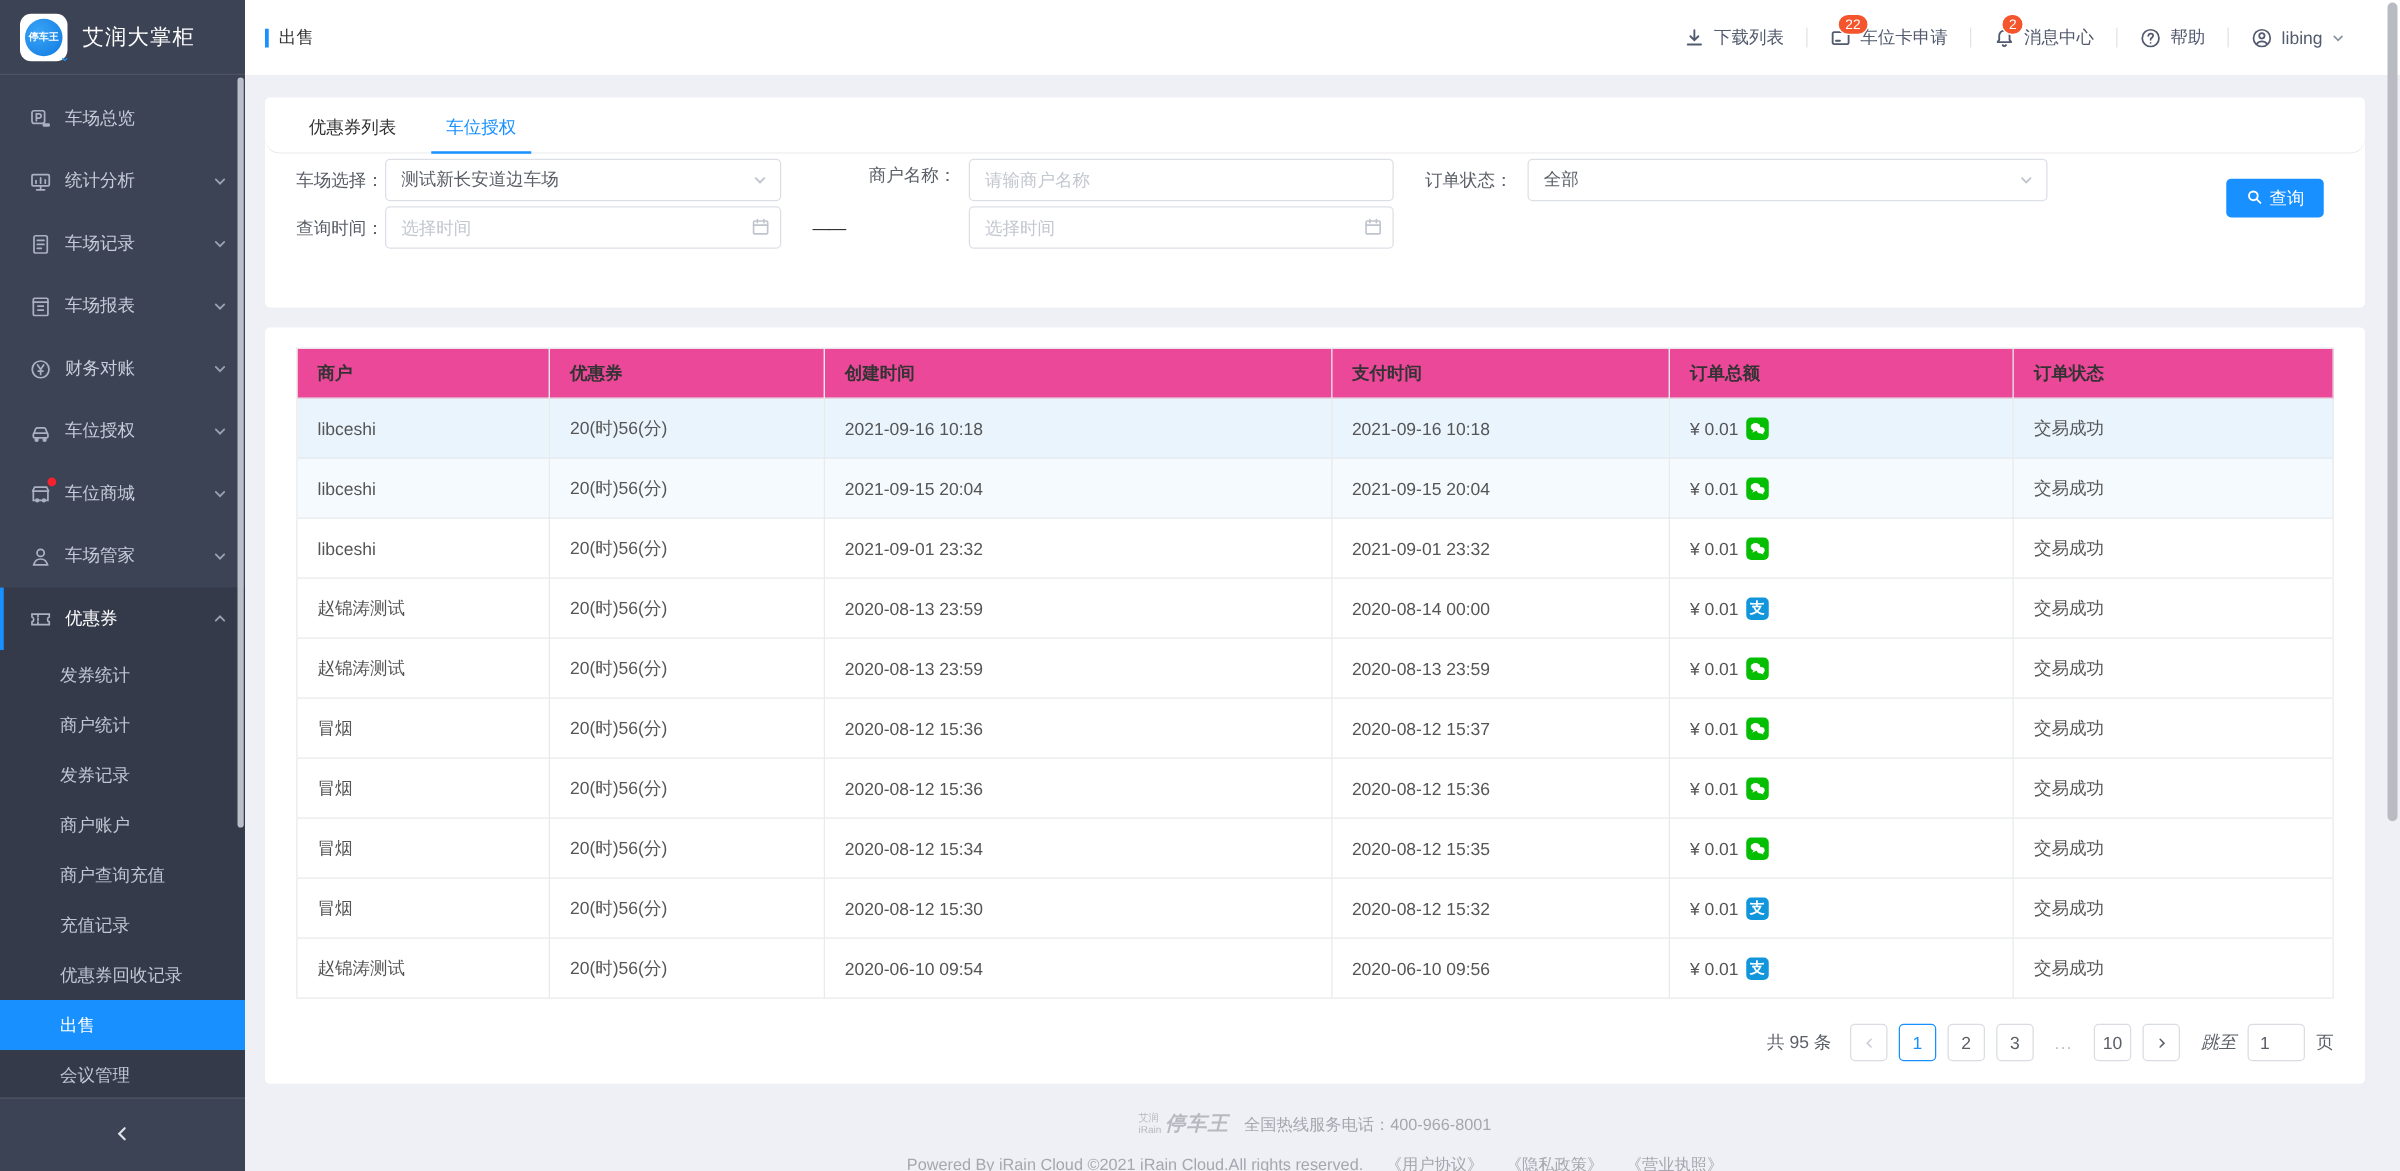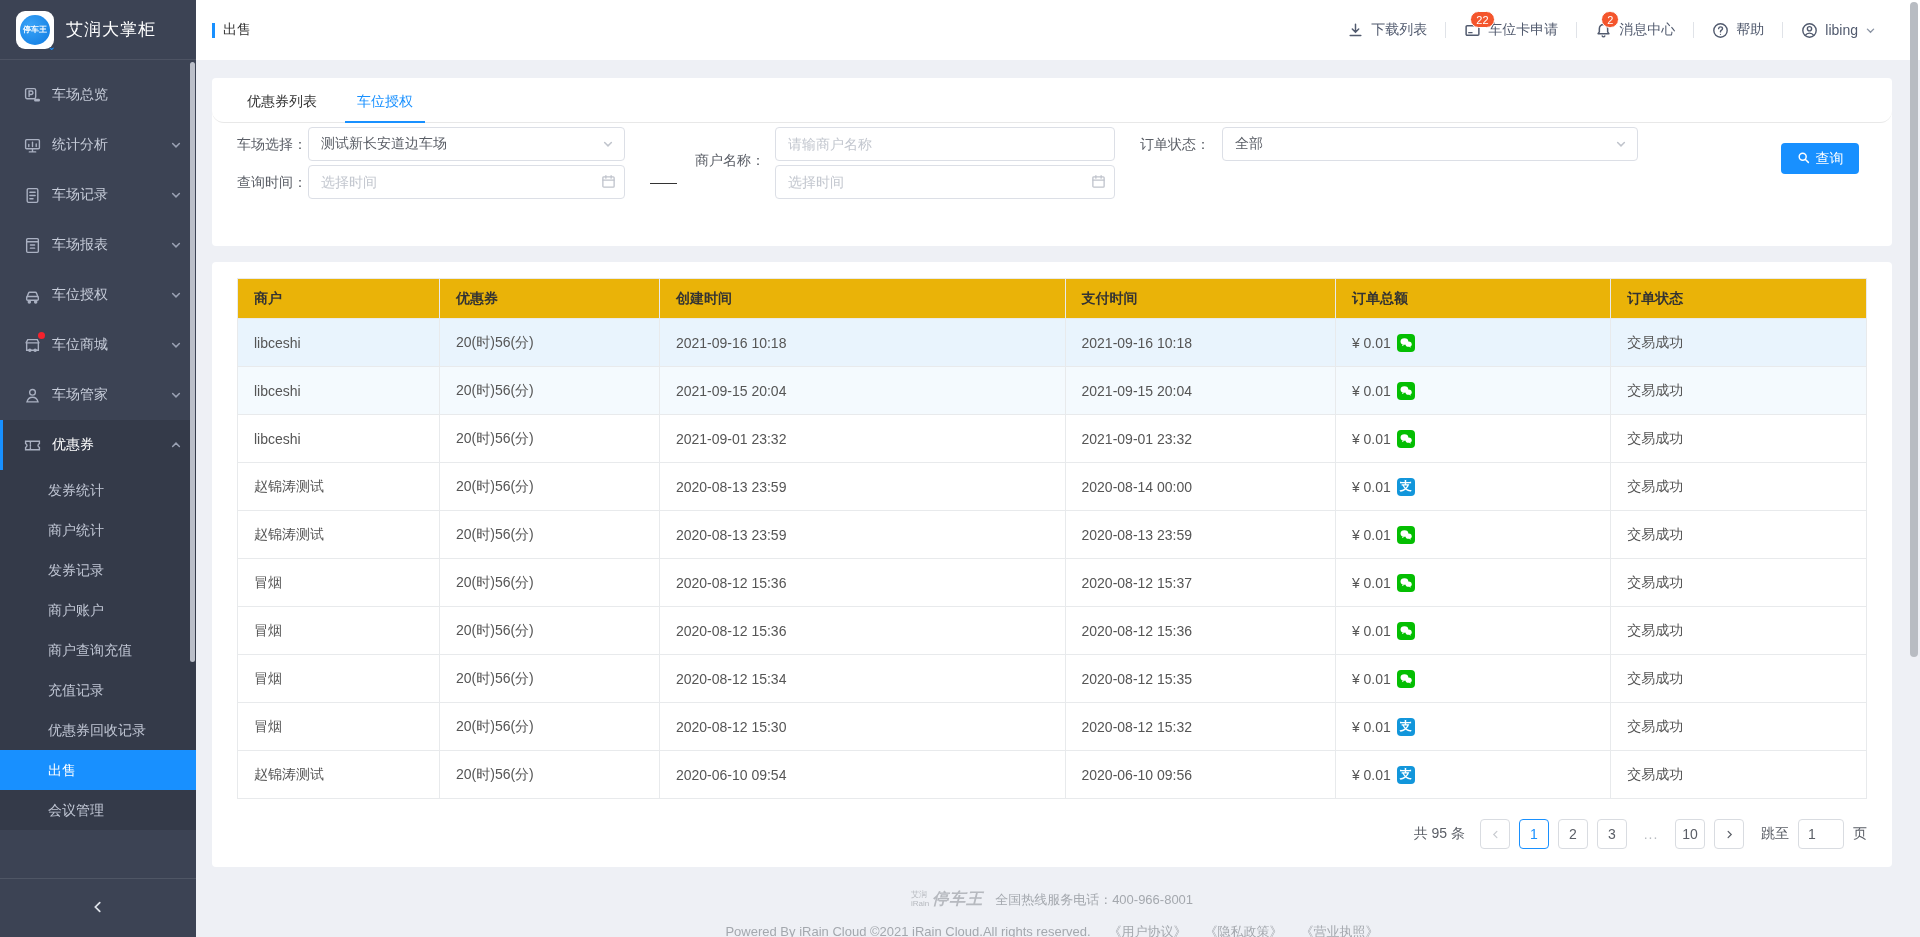--- a/index.html
+++ b/index.html
@@ -68,40 +68,40 @@
   .ipt-wrap input::placeholder{color:#c3c7cf;}
   .cal-icon{position:absolute;right:9px;top:9px;width:15px;height:15px;color:#c0c4cc;pointer-events:none;}
   .cal-icon svg{width:15px;height:15px;display:block;}
   .range-dash{position:absolute;color:#333;line-height:34px;letter-spacing:-1px;}
   .search-btn{position:absolute;top:65px;right:33px;height:31px;width:78px;background:var(--primary);border:none;border-radius:4px;color:#fff;font-size:14px;display:flex;align-items:center;justify-content:center;gap:6px;cursor:pointer;font-family:inherit;}
   .search-btn svg{width:13px;height:13px;}
 
   
   .table-card{margin-top:16px;padding:16px 25px 18px;}
   table.data-table{width:100%;border-collapse:collapse;border:1px solid var(--border);table-layout:fixed;}
-  .data-table th{height:40px;background:#eab308;text-align:left;padding:0 16px;font-weight:bold;color:#333;border-bottom:1px solid var(--border);border-right:1px solid var(--border);font-size:14px;}
+  .data-table th{height:40px;background:#ec4899;text-align:left;padding:0 16px;font-weight:bold;color:#333;border-bottom:1px solid var(--border);border-right:1px solid var(--border);font-size:14px;}
   .data-table td{height:48px;padding:0 16px;color:#555;border-bottom:1px solid var(--border);border-right:1px solid var(--border);font-size:14px;background:#fff;}
   .data-table th:last-child,.data-table td:last-child{border-right:none;}
   tr.hl-1 td{background:#e9f4fd;}
   tr.hl-2 td{background:#f4fafe;}
   .amount-cell{display:flex;align-items:center;gap:6px;}
   .pay-ic{width:18px;height:18px;border-radius:4px;display:inline-flex;align-items:center;justify-content:center;color:#fff;flex-shrink:0;}
   .pay-ic.wechat{background:var(--wechat);}
   .pay-ic.alipay{background:var(--alipay);font-size:12px;font-weight:bold;}
   .pay-ic svg{width:14px;height:14px;display:block;}
 
   
   .pagination{display:flex;align-items:center;justify-content:flex-end;margin-top:20px;gap:9px;color:#5a5e66;}
   .pg-total{margin-right:6px;}
   .pg-btn{min-width:30px;height:30px;border:1px solid #d9dce1;border-radius:4px;background:#fff;display:flex;align-items:center;justify-content:center;color:#5a5e66;cursor:pointer;font-size:14px;}
   .pg-btn.active{border-color:var(--primary);color:var(--primary);}
   .pg-btn.disabled{color:#c9ccd1;cursor:default;}
   .pg-btn.ellipsis{border:none;color:#b9bcc1;letter-spacing:1px;cursor:default;}
   .pg-btn svg{width:11px;height:11px;}
-  .pg-jump{margin-left:8px;}
+  .pg-jump{margin-left:8px;font-style:italic;}
   .pg-input{width:46px;height:30px;border:1px solid #d9dce1;border-radius:4px;padding:0 9px;font-size:14px;color:#5a5e66;outline:none;font-family:inherit;}
 
   
   .footer{text-align:center;padding:22px 0 0;color:#a4a8ae;font-size:13px;}
   .footer-line1{display:flex;align-items:center;justify-content:center;gap:12px;}
   .f-brand{display:inline-flex;align-items:center;gap:3px;color:#b6b9bf;}
   .f-brand-small{display:flex;flex-direction:column;font-size:8px;line-height:1.1;text-align:left;}
   .f-brand-main{font-size:16px;font-weight:bold;font-style:italic;letter-spacing:1px;}
   .footer-line2{margin-top:13px;}
   .f-link{margin-left:18px;cursor:pointer;}
@@ -164,20 +164,34 @@
           </span>
         </div>
         <div class="menu-item">
           <span class="menu-icon">
             <svg viewBox="0 0 16 16" fill="none" stroke="currentColor" stroke-width="1.3" stroke-linecap="round">
               <rect x="2.5" y="1.5" width="11" height="13" rx="1"></rect>
               <path d="M2.5 4.5h11M6 7.5h4M6 10.5h4"></path>
             </svg>
           </span>
           <span class="mi-label">车场报表</span>
+          <span class="mi-chevron">
+            <svg viewBox="0 0 16 16" fill="none" stroke="currentColor" stroke-width="2" stroke-linecap="round">
+              <path d="M3.5 6l4.5 4.5L12.5 6"></path>
+            </svg>
+          </span>
+        </div>
+        <div class="menu-item">
+          <span class="menu-icon">
+            <svg viewBox="0 0 16 16" fill="none" stroke="currentColor" stroke-width="1.3" stroke-linecap="round">
+              <circle cx="8" cy="8" r="6.3"></circle>
+              <path d="M5.7 4.7L8 8l2.3-3.3M8 8v3.8M6.2 9.3h3.6"></path>
+            </svg>
+          </span>
+          <span class="mi-label">财务对账</span>
           <span class="mi-chevron">
             <svg viewBox="0 0 16 16" fill="none" stroke="currentColor" stroke-width="2" stroke-linecap="round">
               <path d="M3.5 6l4.5 4.5L12.5 6"></path>
             </svg>
           </span>
         </div>
         <div class="menu-item">
           <span class="menu-icon">
             <svg viewBox="0 0 16 16" fill="none" stroke="currentColor" stroke-width="1.3" stroke-linecap="round">
               <path d="M3 9l1.2-3.2c.2-.5.7-.8 1.2-.8h5.2c.5 0 1 .3 1.2.8L13 9"></path>
@@ -338,21 +352,21 @@
           <span class="f-label" style="left:25px;top:4px;">车场选择：</span>
           <div class="sel" style="left:96px;top:4px;width:317px;">
             <span>测试新长安道边车场</span>
             <span class="chev">
                 <svg viewBox="0 0 16 16" fill="none" stroke="currentColor" stroke-width="2" stroke-linecap="round">
                   <path d="M3.5 6l4.5 4.5L12.5 6"></path>
                 </svg>
               </span>
           </div>
 
-          <span class="f-label" style="left:483px;top:20px;">商户名称：</span>
+          <span class="f-label" style="left:483px;top:0;">商户名称：</span>
           <span class="ipt-wrap" style="left:563px;top:4px;width:340px;">
             <input type="text" placeholder="请输商户名称" style="">
           </span>
 
           <span class="f-label" style="left:928px;top:4px;">订单状态：</span>
           <div class="sel" style="left:1010px;top:4px;width:416px;">
             <span>全部</span>
             <span class="chev">
                 <svg viewBox="0 0 16 16" fill="none" stroke="currentColor" stroke-width="2" stroke-linecap="round">
                   <path d="M3.5 6l4.5 4.5L12.5 6"></path>

